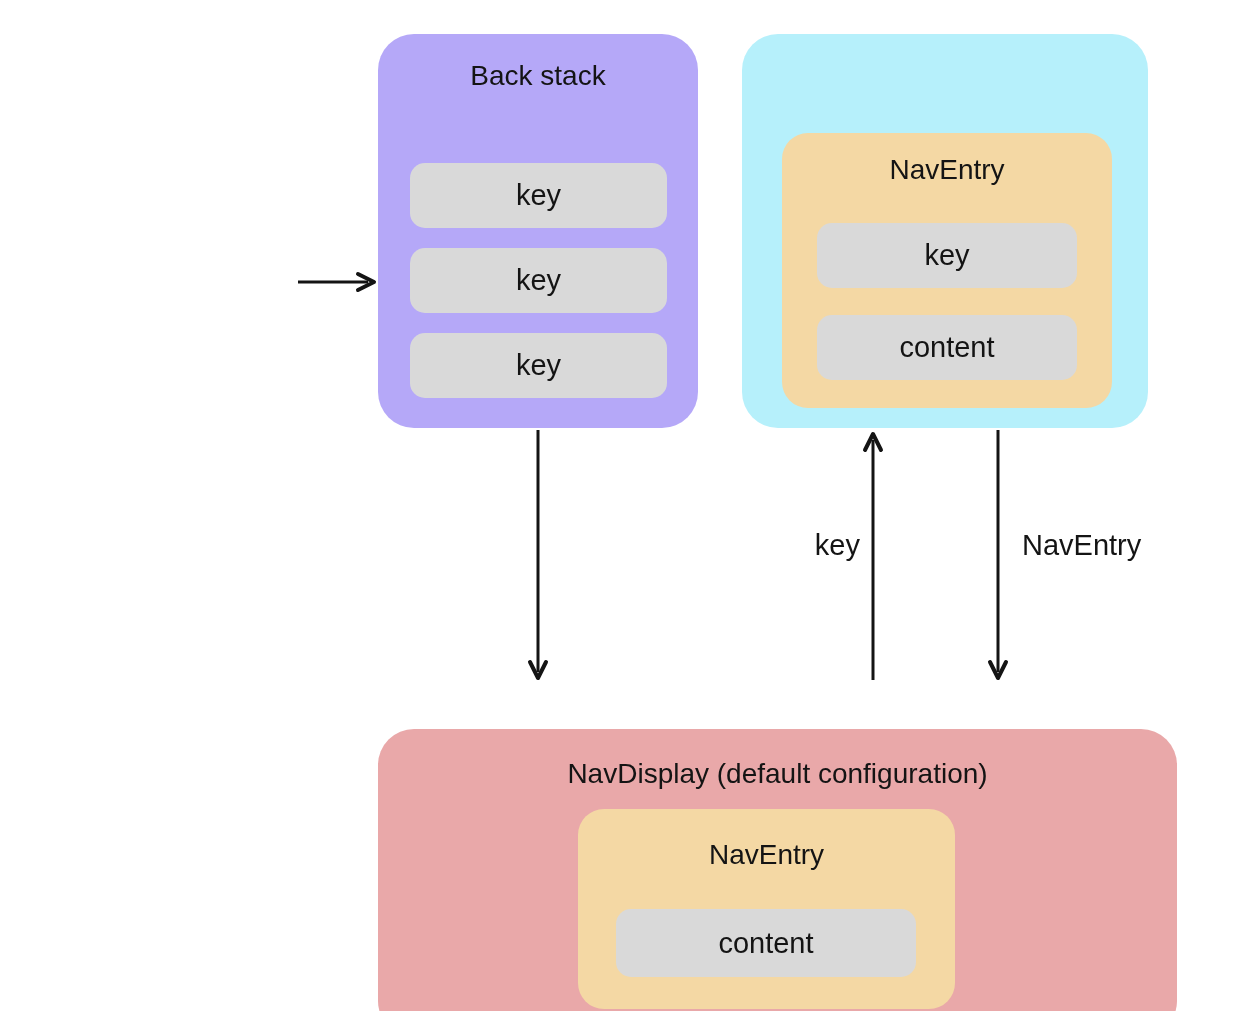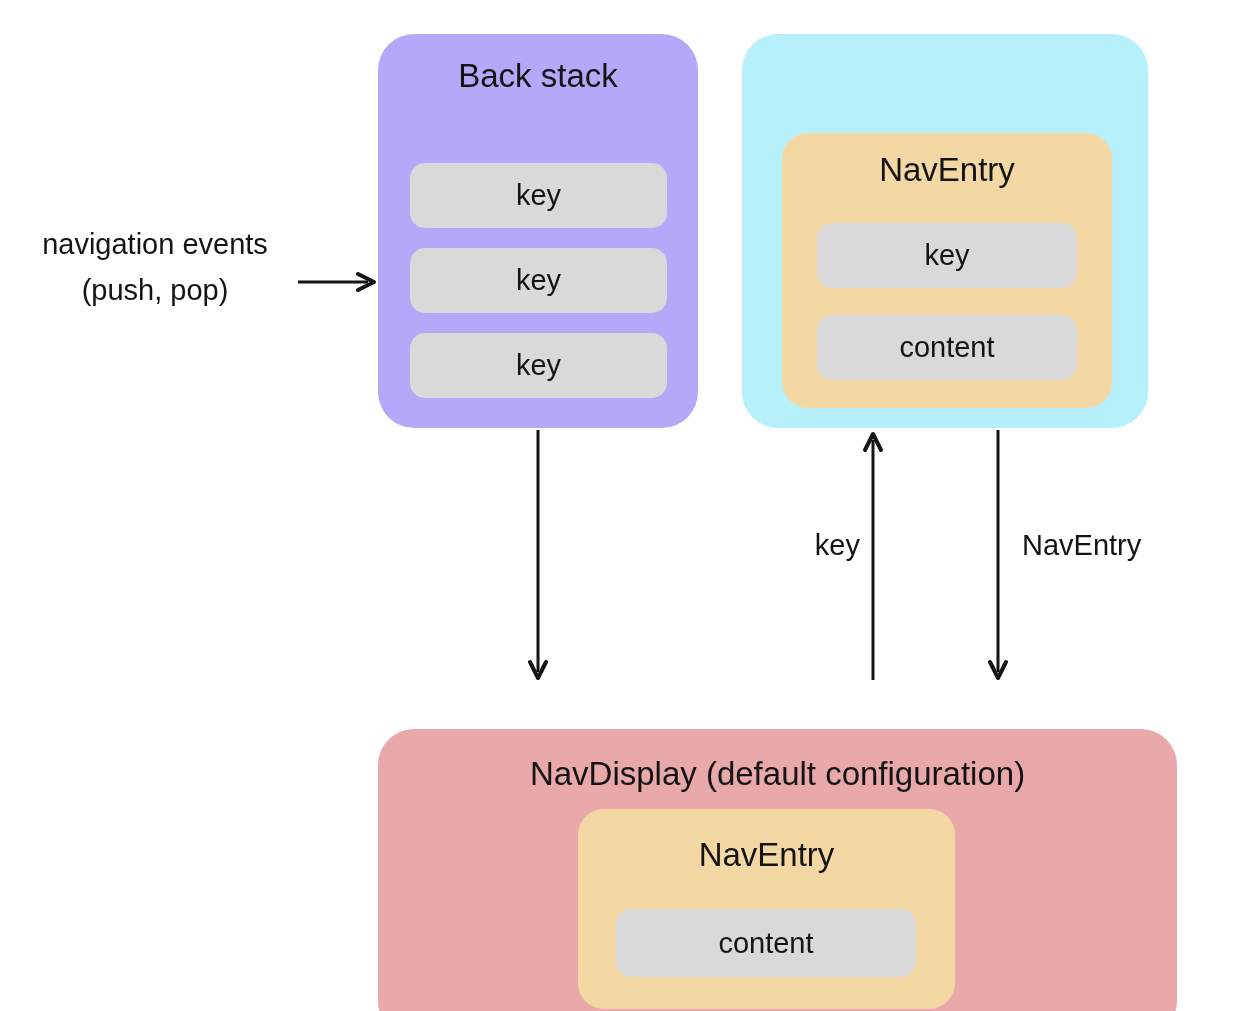--- a/index.html
+++ b/index.html
@@ -45,21 +45,21 @@
   }
   .nav-entry-nd {
     left: 200px; top: 80px;
     width: 377px; height: 200px;
     background: var(--nav-entry-bg, #f4d8a4);
   }
   .box-title {
     position: absolute;
     left: 0; right: 0;
     text-align: center;
-    font-size: 33px;
+    font-size: 28px;
     line-height: 36px;
     color: var(--text-color, #141414);
   }
   .pill {
     position: absolute;
     background: var(--pill-bg, #d9d9d9);
     border-radius: 15px;
     display: flex;
     align-items: center;
     justify-content: center;
@@ -105,24 +105,20 @@
   .arrows-layer line {
     stroke: var(--arrow-color, #141414);
     stroke-width: 3;
   }
 </style>
 </head>
 <body>
 
 <div class="canvas">
 
-  <div class="free-label nav-events">
-    <div>navigation events</div>
-    <div>(push, pop)</div>
-  </div>
 
   <div class="box rounded-big back-stack">
     <div class="box-title" style="top:24px">Back stack</div>
     <div class="pill bs-pill bs-pill-1">key</div>
     <div class="pill bs-pill bs-pill-2">key</div>
     <div class="pill bs-pill bs-pill-3">key</div>
   </div>
 
   <div class="box rounded-big entry-provider">
     <div class="box rounded-mid nav-entry-ep">

